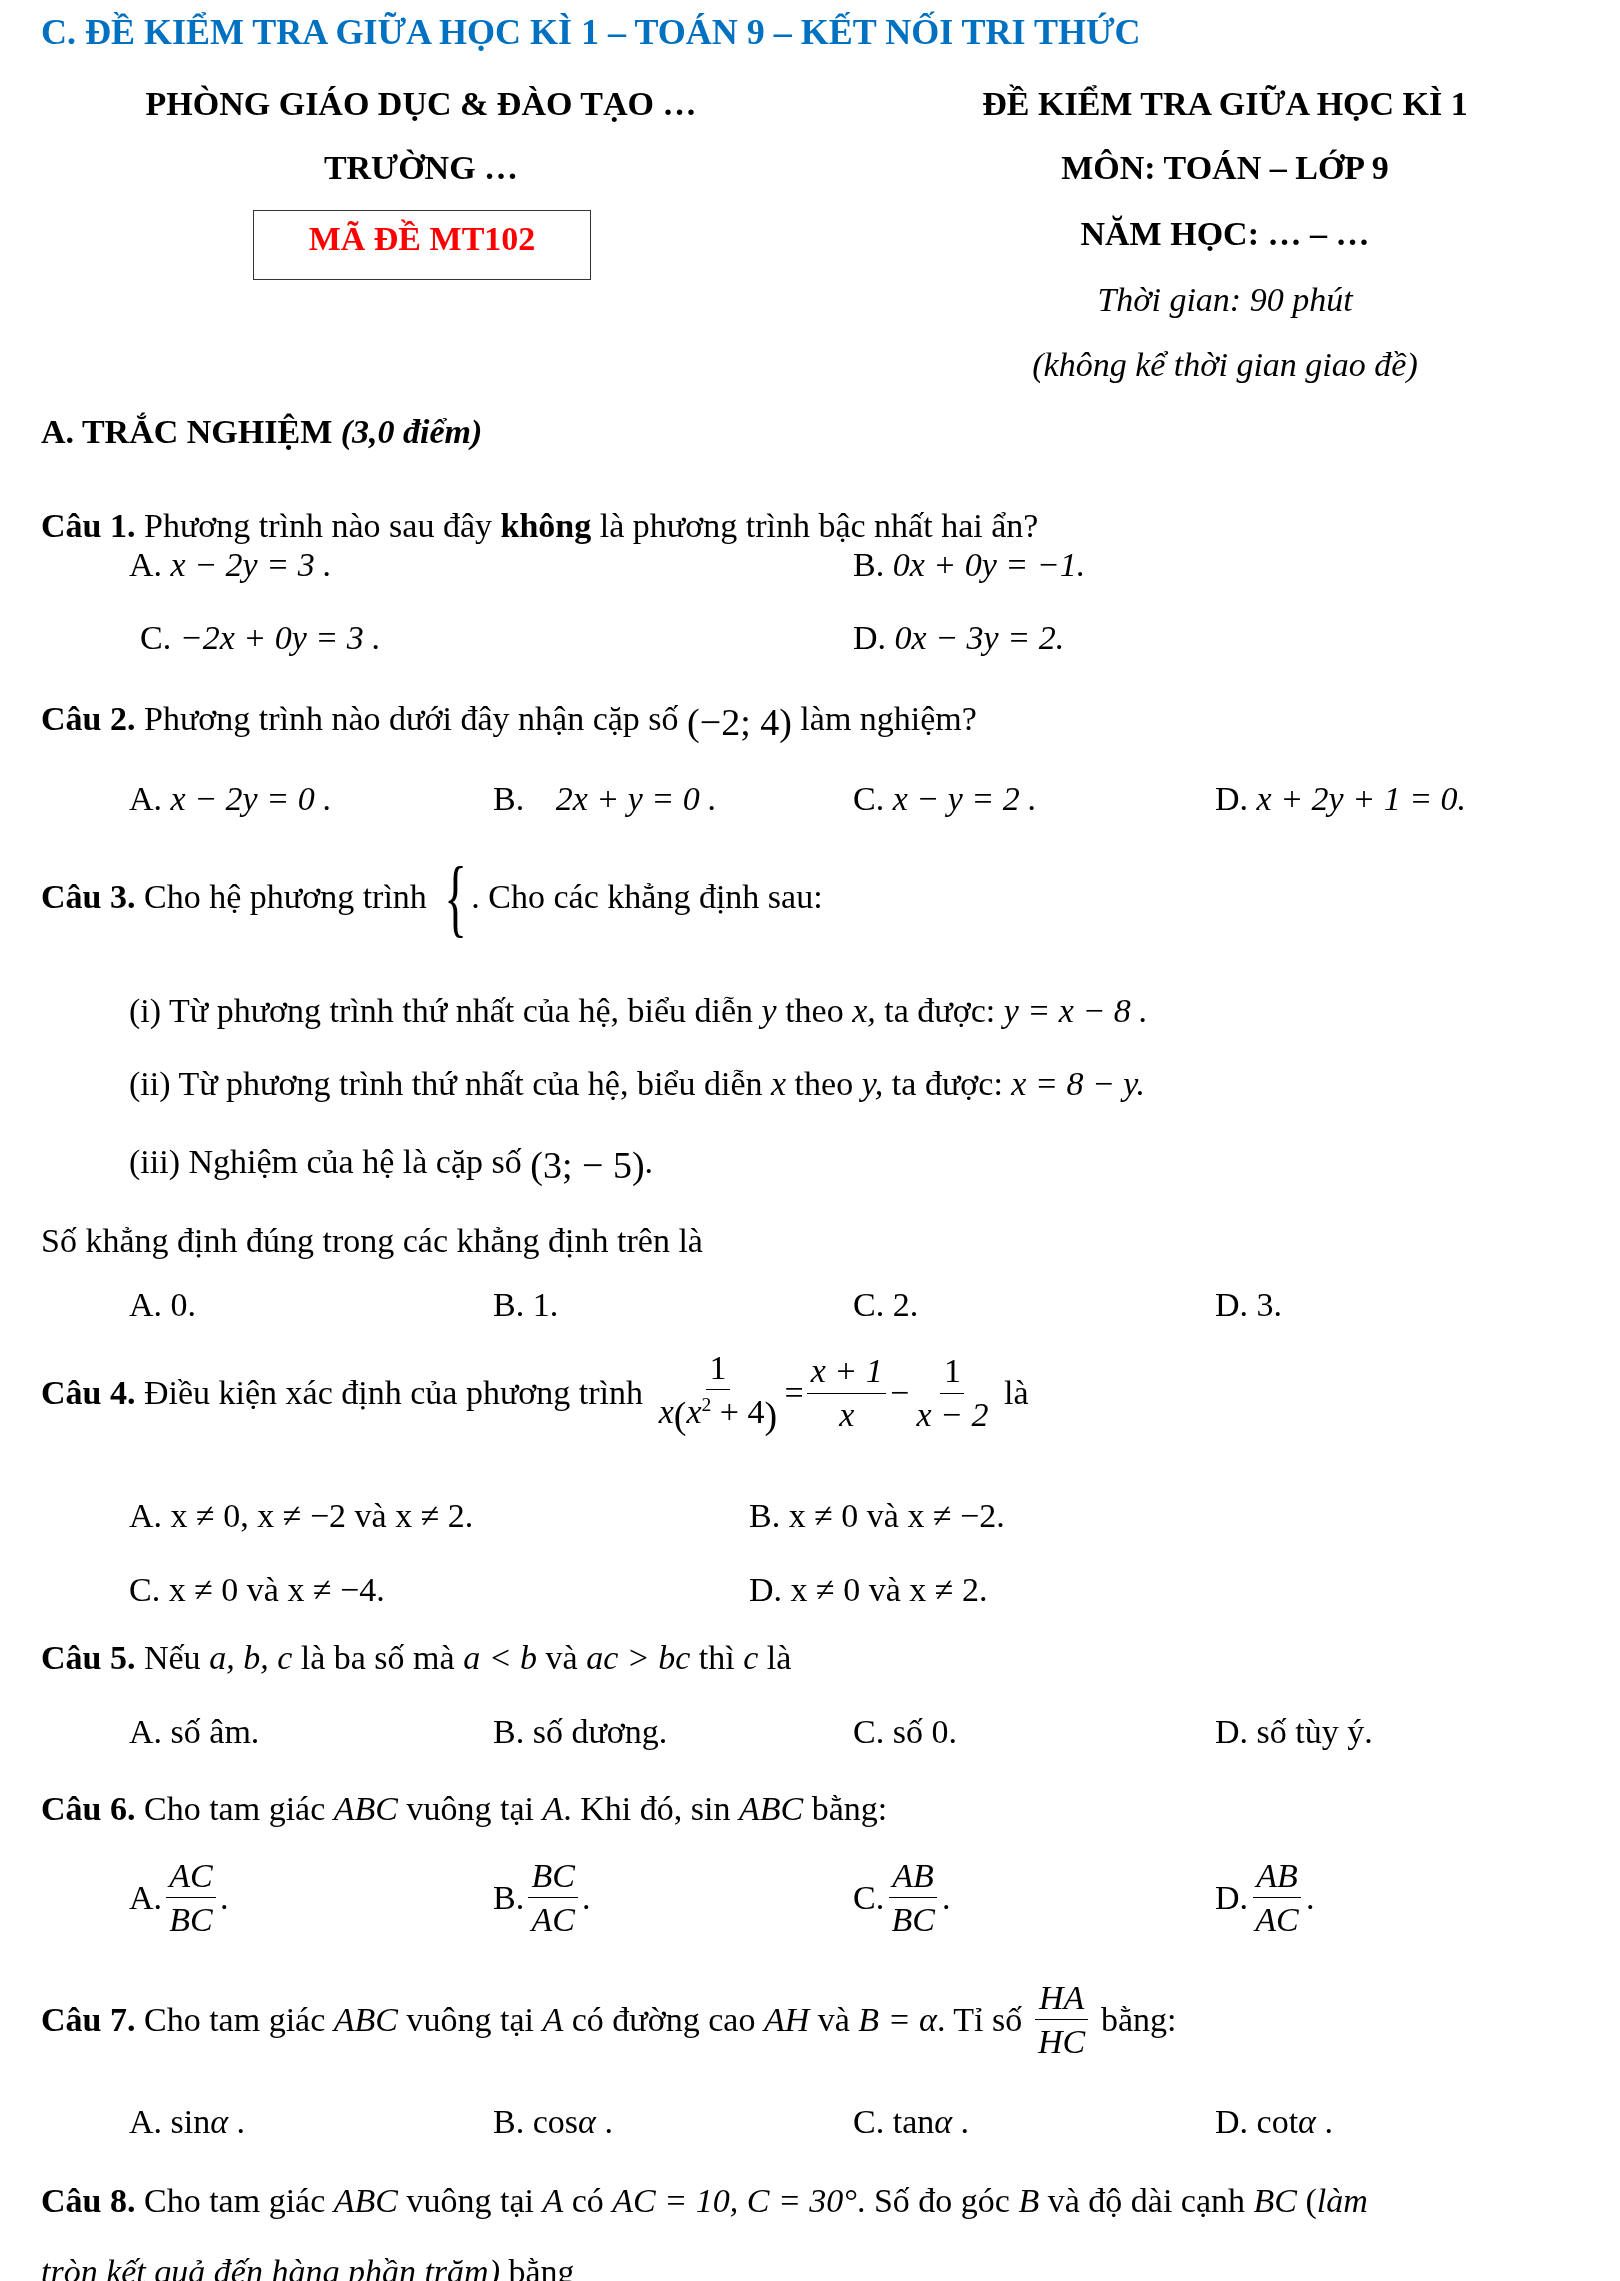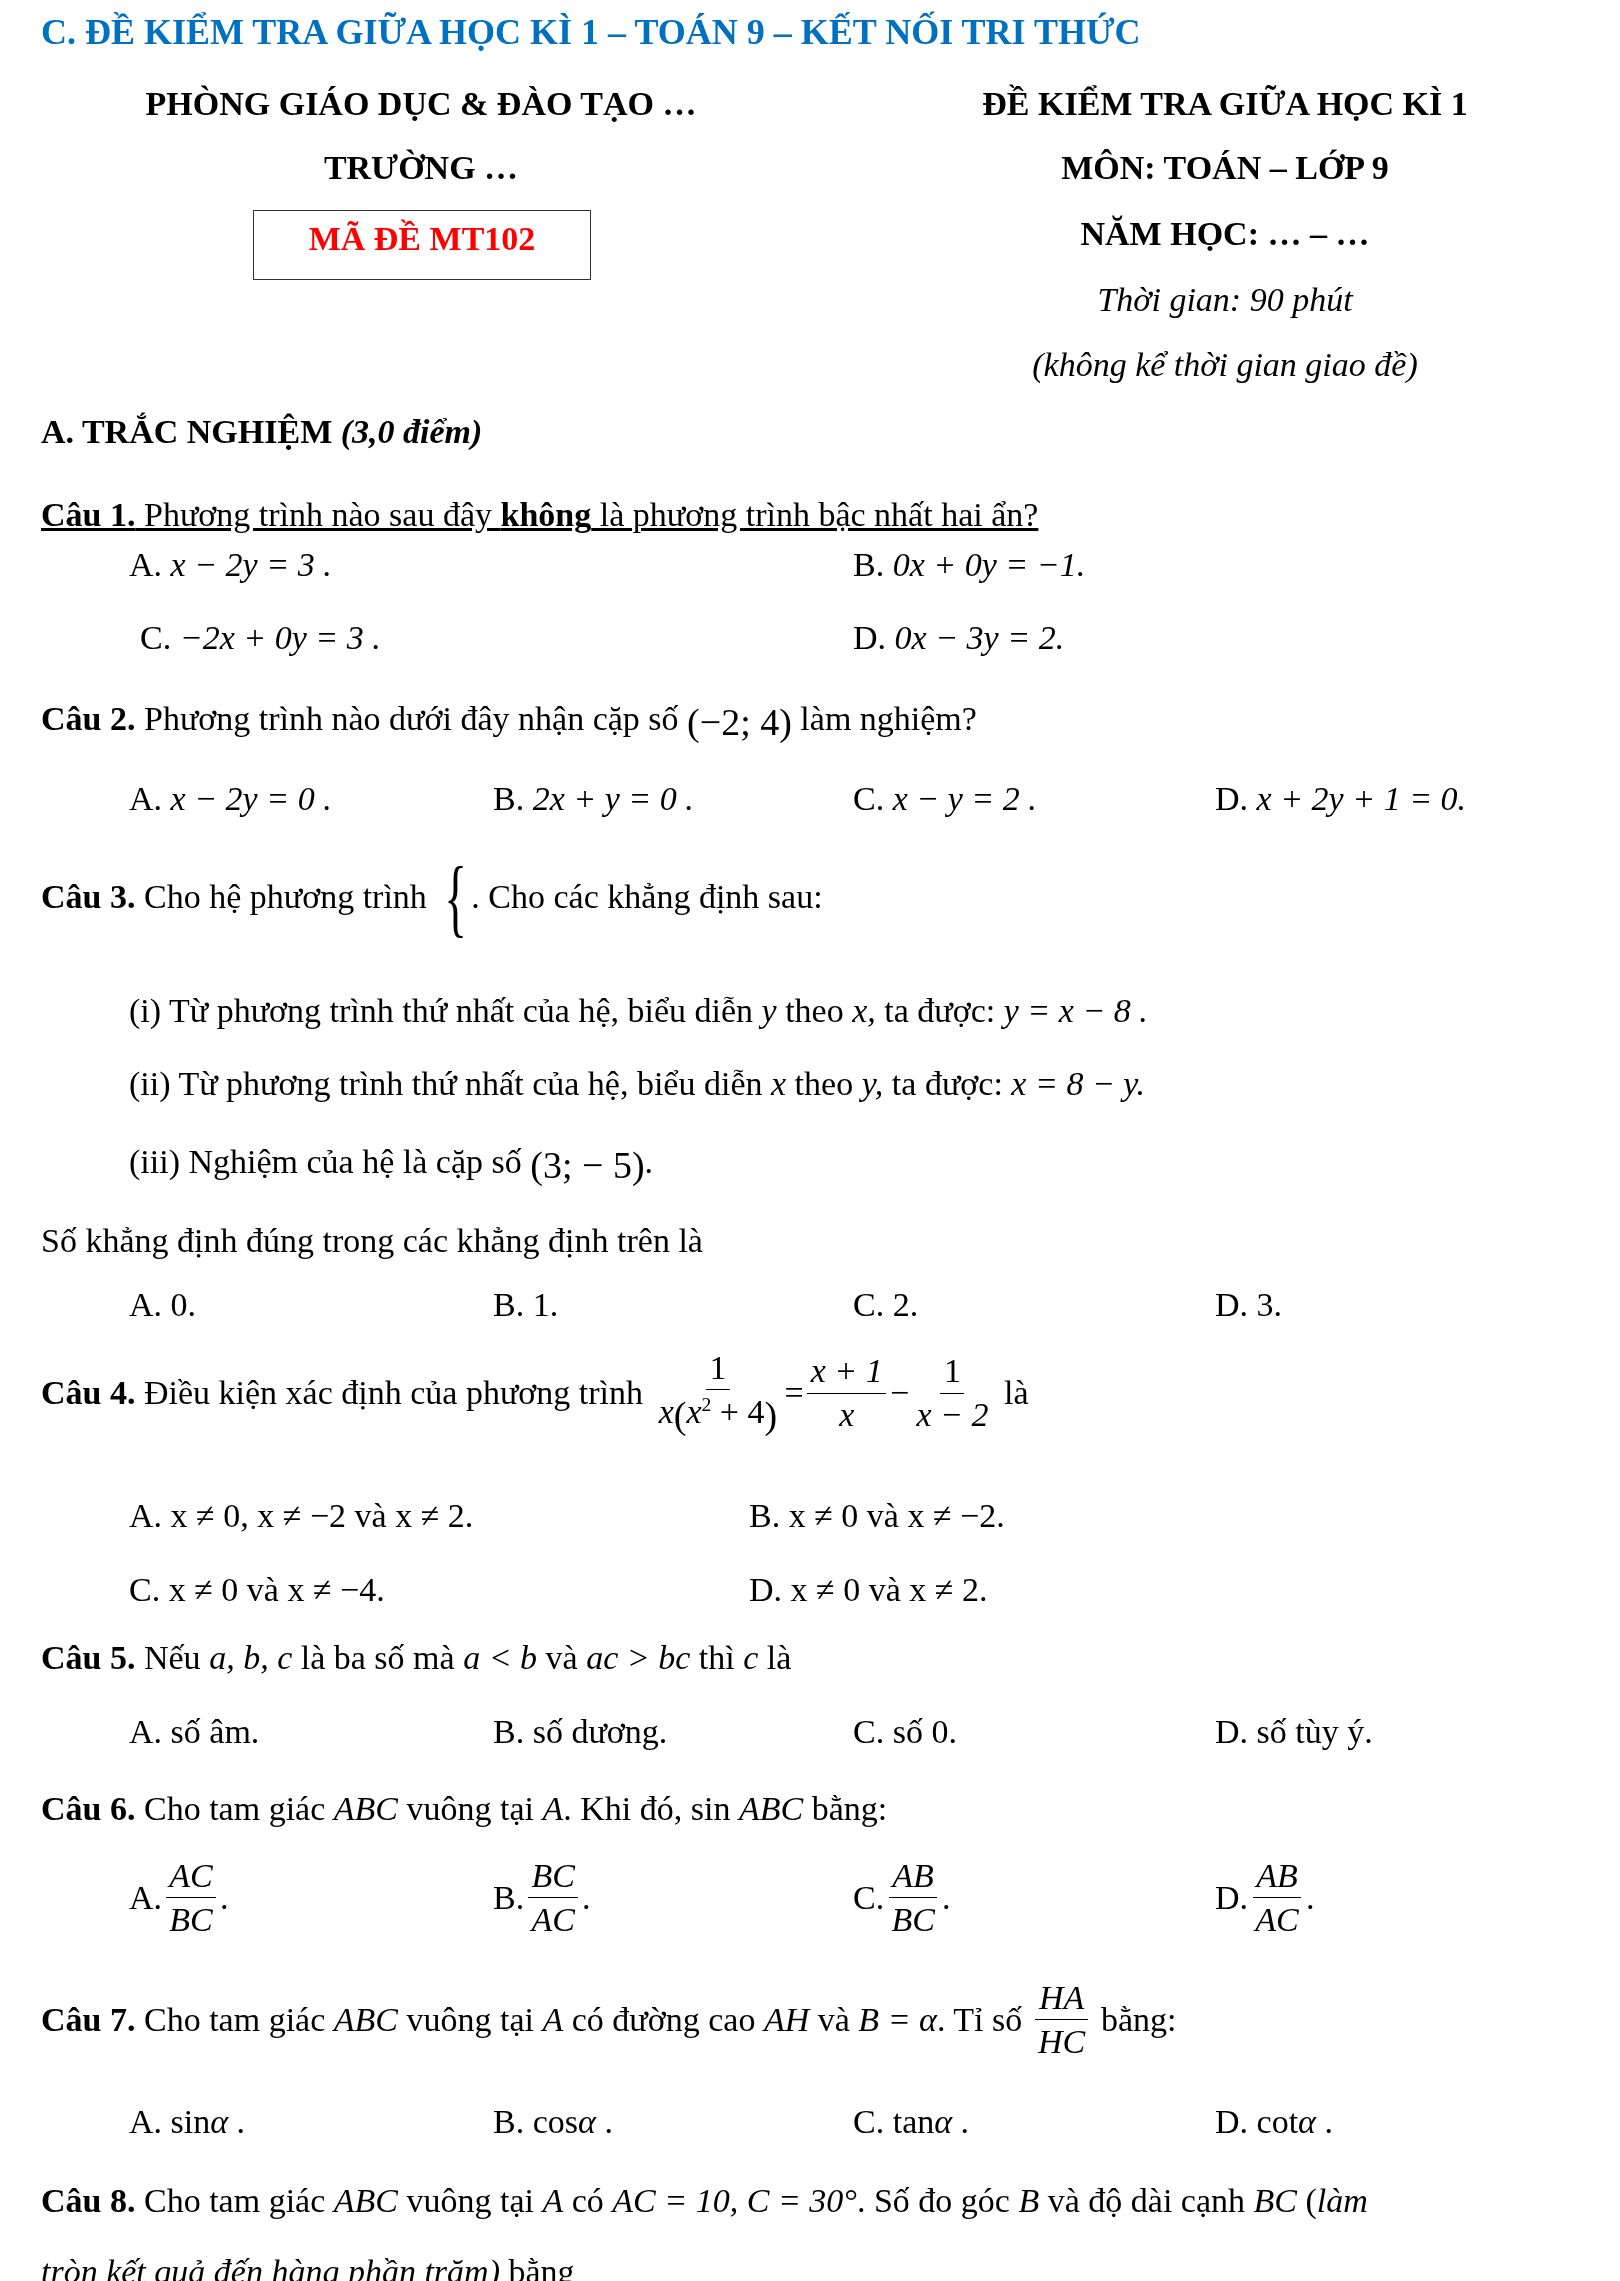--- a/index.html
+++ b/index.html
@@ -43,33 +43,33 @@
 <div class="abs hdr c" style="left: 1225px; top: 151px; white-space: pre;">MÔN: TOÁN – LỚP 9</div>
 <div class="abs hdr c" style="left: 1225px; top: 217px; white-space: pre;">NĂM HỌC: … – …</div>
 <div class="abs i c" style="left: 1225px; top: 283px; white-space: pre;">Thời gian: 90 phút</div>
 <div class="abs i c" style="left: 1225px; top: 348px; white-space: pre;">(không kể thời gian giao đề)</div>
 
 <div class="abs" style="left:41px; top:415px;">
   <span class="b" style="white-space: pre;">A. TRẮC NGHIỆM</span>
   <span class="b i" style="white-space: pre;">(3,0 điểm)</span>
 </div>
 
-<div class="abs" style="left:41px; top:498px;text-decoration:underline;">
+<div class="abs" style="left:41px; top:509px;">
   <span class="b" style="white-space: pre;">Câu 1.</span><span style="white-space: pre;"> Phương trình nào sau đây </span><span class="b" style="white-space: pre;">không</span><span style="white-space: pre;"> là phương trình bậc nhất hai ẩn?</span>
 </div>
 <div class="abs" style="left:129px; top:548px;"><span style="white-space: pre;">A.</span> <span class="m" style="white-space: pre;">x − 2y = 3 .</span></div>
 <div class="abs" style="left:853px; top:548px;"><span style="white-space: pre;">B.</span> <span class="m" style="white-space: pre;">0x + 0y = −1.</span></div>
 <div class="abs" style="left:140px; top:621px;"><span style="white-space: pre;">C.</span> <span class="m" style="white-space: pre;">−2x + 0y = 3 .</span></div>
 <div class="abs" style="left:853px; top:621px;"><span style="white-space: pre;">D.</span> <span class="m" style="white-space: pre;">0x − 3y = 2.</span></div>
 
 <div class="abs" style="left:41px; top:702px;">
   <span class="b" style="white-space: pre;">Câu 2.</span><span style="white-space: pre;"> Phương trình nào dưới đây nhận cặp số </span><span class="big-paren" style="white-space: pre;">(−2; 4)</span><span style="white-space: pre;"> làm nghiệm?</span>
 </div>
 <div class="abs" style="left:129px; top:782px;"><span style="white-space: pre;">A.</span> <span class="m" style="white-space: pre; margin-top: 6px;">x − 2y = 0 .</span></div>
-<div class="abs" style="left:493px; top:782px;"><span style="white-space: pre;">B.</span> <span class="m" style="white-space: pre;">2x + y = 0 .</span></div>
+<div class="abs" style="left:493px; top:782px;"><span style="white-space: pre;">B.</span> <span class="m" style="white-space: pre; margin-left: 23px;">2x + y = 0 .</span></div>
 <div class="abs" style="left:853px; top:782px;"><span style="white-space: pre;">C.</span> <span class="m" style="white-space: pre;">x − y = 2 .</span></div>
 <div class="abs" style="left:1215px; top:782px;"><span style="white-space: pre;">D.</span> <span class="m" style="white-space: pre;">x + 2y + 1 = 0.</span></div>
 
 <div class="abs" style="left:41px; top:854px; display:flex; align-items:center;">
   <span class="b" style="white-space: pre;">Câu 3.</span>
     <span style="white-space:pre"> Cho hệ phương trình </span>
   <span class="sys">
     <span class="brace">{</span>
   </span>
   <span style="white-space: pre;">. Cho các khẳng định sau:</span>

